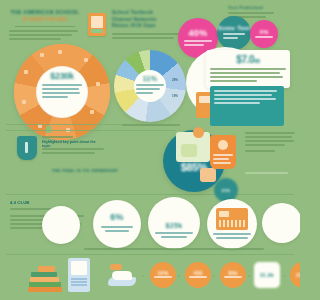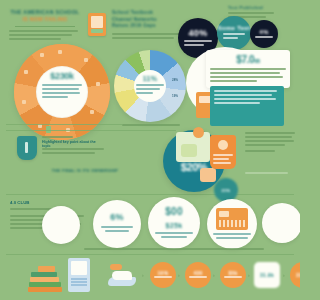--- a/index.html
+++ b/index.html
@@ -67,21 +67,21 @@
     box-shadow:0 2px 5px rgba(0,0,0,.10);}
   .pie .hole{position:absolute;left:20px;top:20px;width:32px;height:32px;border-radius:50%;background:#fdfdf6;}
   .pie .pnum{position:absolute;left:20px;top:25px;width:32px;text-align:center;font-size:7px;font-weight:bold;color:#2e8d88;}
   .pie .plab{position:absolute;left:22px;top:34px;width:28px;}
   .pielabel{position:absolute;font-size:3px;color:#3d6e86;font-weight:bold;filter:blur(.5px);}
 
   
   .circ{position:absolute;border-radius:50%;display:flex;flex-direction:column;
     align-items:center;justify-content:center;box-shadow:0 1px 4px rgba(0,0,0,.10);}
   .circ .cnum{font-weight:bold;}
-  .c-orange{background:#0f172a;color:#fff;}
+  .c-orange{background:#ec4899;color:#fff;}
   .c-teal{background:#2f8f8b;color:#fff;}
 
   .co1{left:178px;top:18px;width:40px;height:40px;}
   .co1 .cnum{font-size:9px;}
   .ct1{left:217px;top:16px;width:34px;height:34px;}
   .ct1 .cnum{font-size:6px;}
   .co2{left:250px;top:20px;width:28px;height:28px;}
   .co2 .cnum{font-size:6px;}
 
   .hdr-far{position:absolute;left:228px;top:5px;width:66px;}
@@ -323,21 +323,21 @@
     <div class="mt">Highlighted key point about the topic</div>
     <div class="tline" style="width:100%"></div>
     <div class="tline" style="width:86%"></div>
   </div>
   <div style="position:absolute;left:30px;top:168px;width:110px">
     <div class="mt blurtxt" style="font-size:4px;font-weight:bold;color:#1f6e68;text-align:center">THE FINAL IS ITS OWNERSHIP</div>
   </div>
 
   <div class="bigcircle">
     <div class="bn1 blurtxt">$00%</div>
-    <div class="bn2 blurtxt">$20%</div>
+    <div class="bn2 blurtxt">$85%</div>
   </div>
   <div class="smallbadge blurtxt">21%</div>
 
   <div class="greenbox">
     <div class="o1"></div>
     <div class="o2"></div>
   </div>
   <div class="ofruit"></div>
 
   <div class="bagbadge">
@@ -372,21 +372,20 @@
   <div class="wcirc w0"></div>
 
   <div class="wcirc w1"></div>
   <div class="wnum blurtxt" style="left:99px;top:212px;width:36px;font-size:9px">6%</div>
   <div class="wcap" style="left:101px;top:226px;width:32px">
     <div class="tline teal" style="width:100%"></div>
     <div class="tline teal" style="width:74%;margin:0 auto"></div>
   </div>
 
   <div class="wcirc w2"></div>
-  <div class="wnum blurtxt" style="left:156px;top:206px;width:36px;font-size:10px">$00</div>
   <div class="wnum blurtxt" style="left:156px;top:222px;width:36px;font-size:7px">$25k</div>
   <div class="wcap" style="left:155px;top:232px;width:38px">
     <div class="tline teal" style="width:100%"></div>
     <div class="tline teal" style="width:70%;margin:0 auto"></div>
   </div>
 
   <div class="wcirc w3"></div>
   <div class="ccard"></div>
   <div class="wcap" style="left:213px;top:233px;width:38px">
     <div class="tline teal" style="width:100%"></div>

